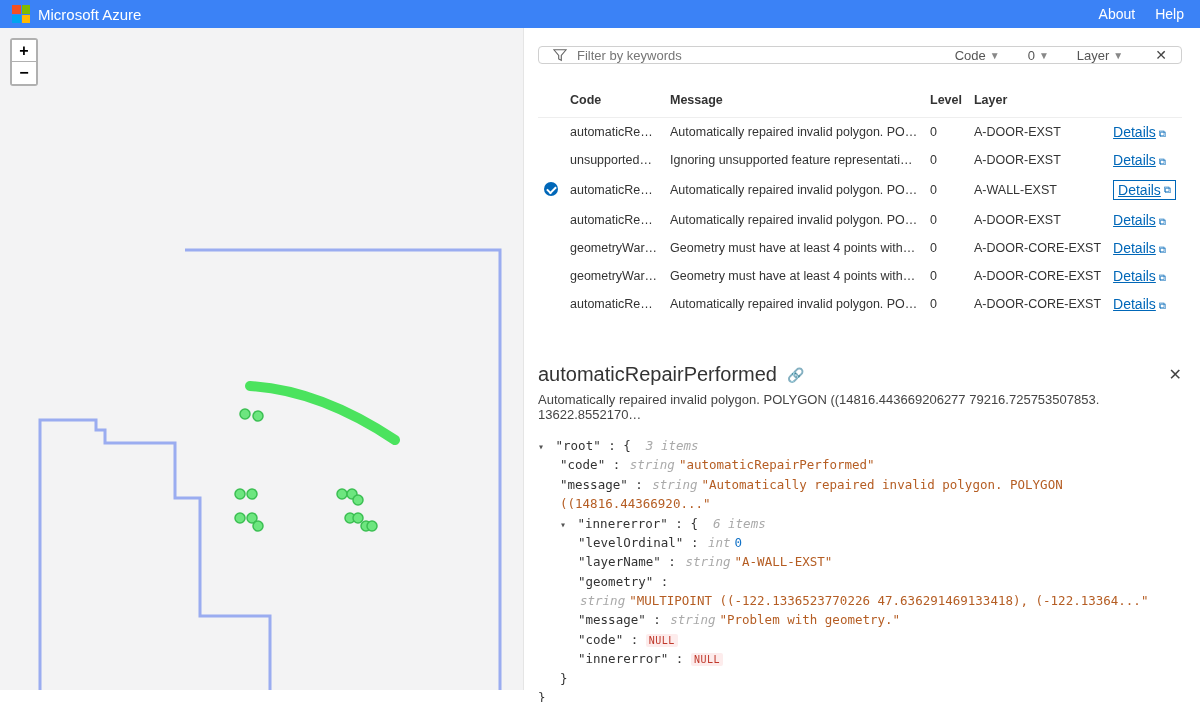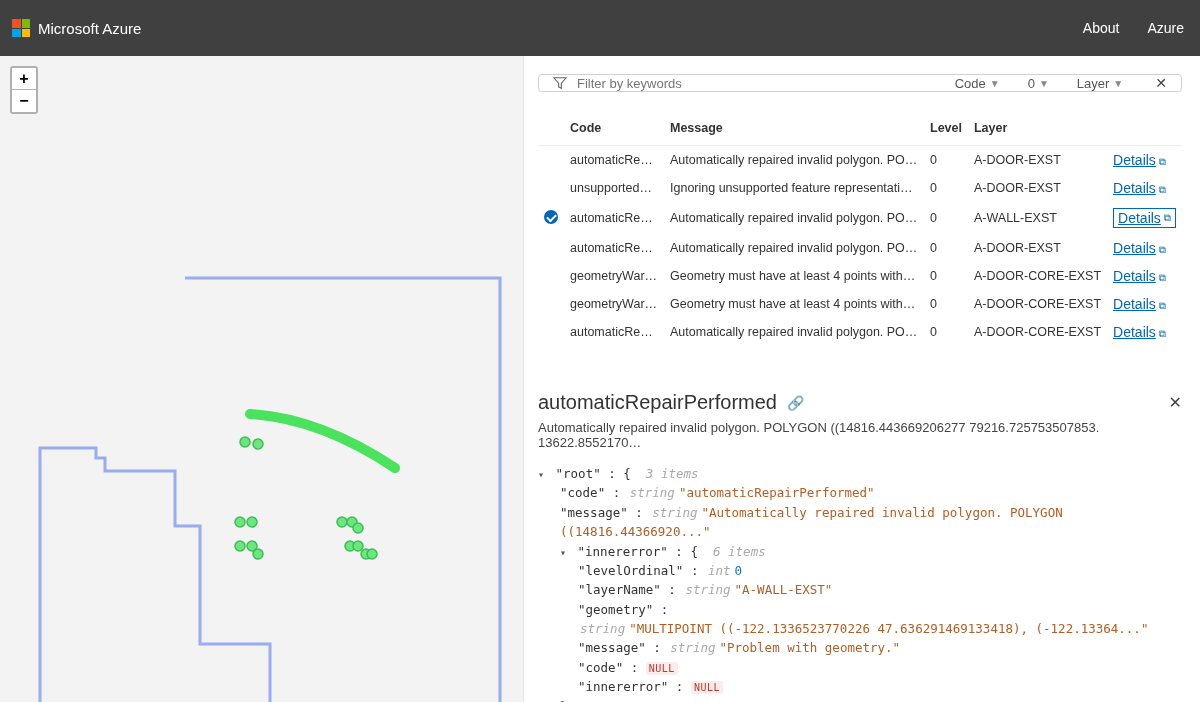--- a/index.html
+++ b/index.html
@@ -1,23 +1,23 @@
 <!DOCTYPE html>
 <html><head>
 <meta charset="utf-8">
 <style>
   * { box-sizing: border-box; margin: 0; padding: 0; }
   html, body { width: 1200px; height: 702px; font-family: "Segoe UI", Arial, sans-serif; background: #fff; overflow: hidden; }
 
   
-  .header { height: 56px; background: #404040; color: #fff; display: flex; align-items: center; padding: 0 16px 0 12px; }
+  .header { height: 28px; background: #3b82f6; color: #fff; display: flex; align-items: center; padding: 0 16px 0 12px; }
   .brand { display: flex; align-items: center; gap: 8px; font-size: 15px; }
   .brand-logo { width: 18px; height: 18px; display: grid; grid-template: 1fr 1fr / 1fr 1fr; gap: 1px; }
   .brand-logo span { display:block; }
-  .nav { margin-left: auto; display: flex; gap: 28px; font-size: 14px; }
+  .nav { margin-left: auto; display: flex; gap: 20px; font-size: 14px; }
   .nav-item { cursor: pointer; }
 
   
   .main { display: flex; height: calc(702px - 40px); }
   .map { width: 528px; background: #f3f3f4; position: relative; border-right: 1px solid #e5e5e5; overflow:hidden; }
   .zoom { position: absolute; top: 10px; left: 10px; border: 2px solid #b0b0b0; border-radius: 3px; background: #fff; }
   .zoom button { display: block; width: 24px; height: 22px; border: none; background: #fff; font-size: 16px; font-weight: bold; cursor: pointer; }
   .zoom button:first-child { border-bottom: 1px solid #b0b0b0; }
 
   .right { flex: 1; display: flex; flex-direction: column; padding: 18px 18px 0 14px; gap: 5px; }
@@ -75,21 +75,21 @@
     <span class="brand-logo">
       <span style="background:#f25022"></span>
         <span style="background:#7fba00"></span>
       <span style="background:#00a4ef"></span>
         <span style="background:#ffb900"></span>
     </span>
     <span>Microsoft Azure</span>
   </div>
   <div class="nav">
     <span class="nav-item">About</span>
-    <span class="nav-item">Azure</span>
+    <span class="nav-item">Help</span>
   </div>
 </div>
 
 <div class="main">
 
   <div class="map">
     <div class="zoom">
       <button>+</button>
       <button>−</button>
     </div>

